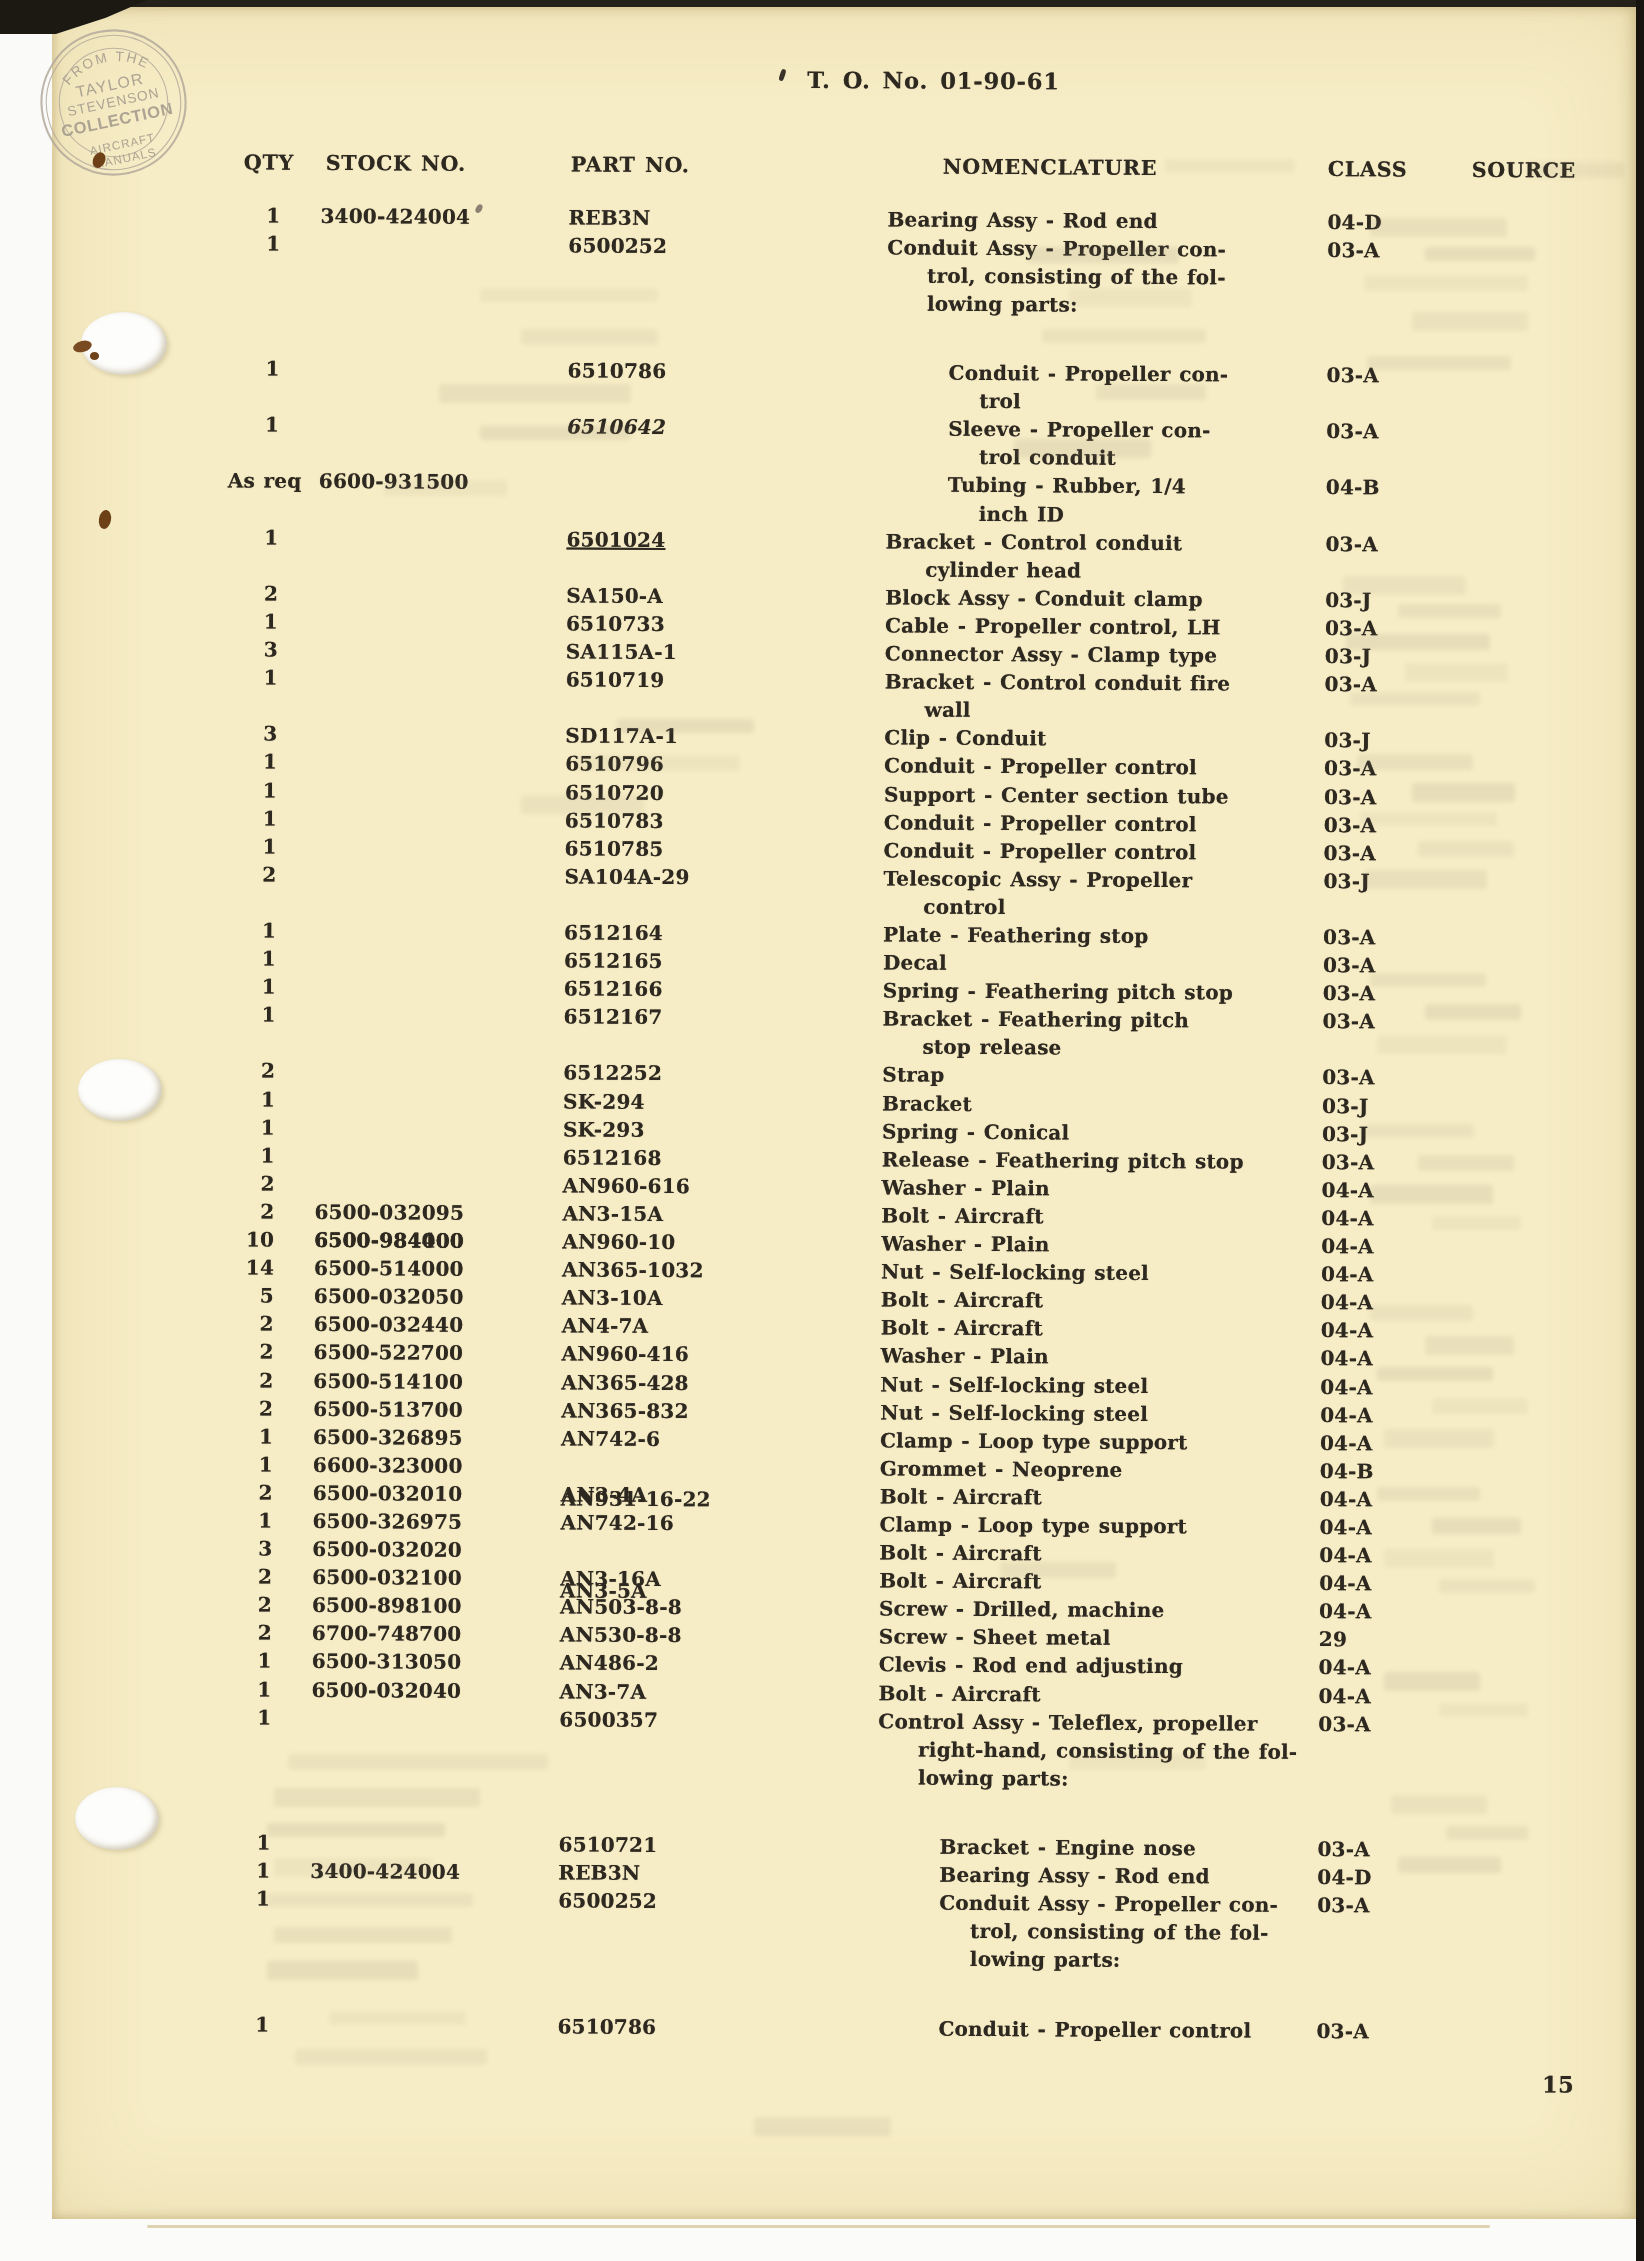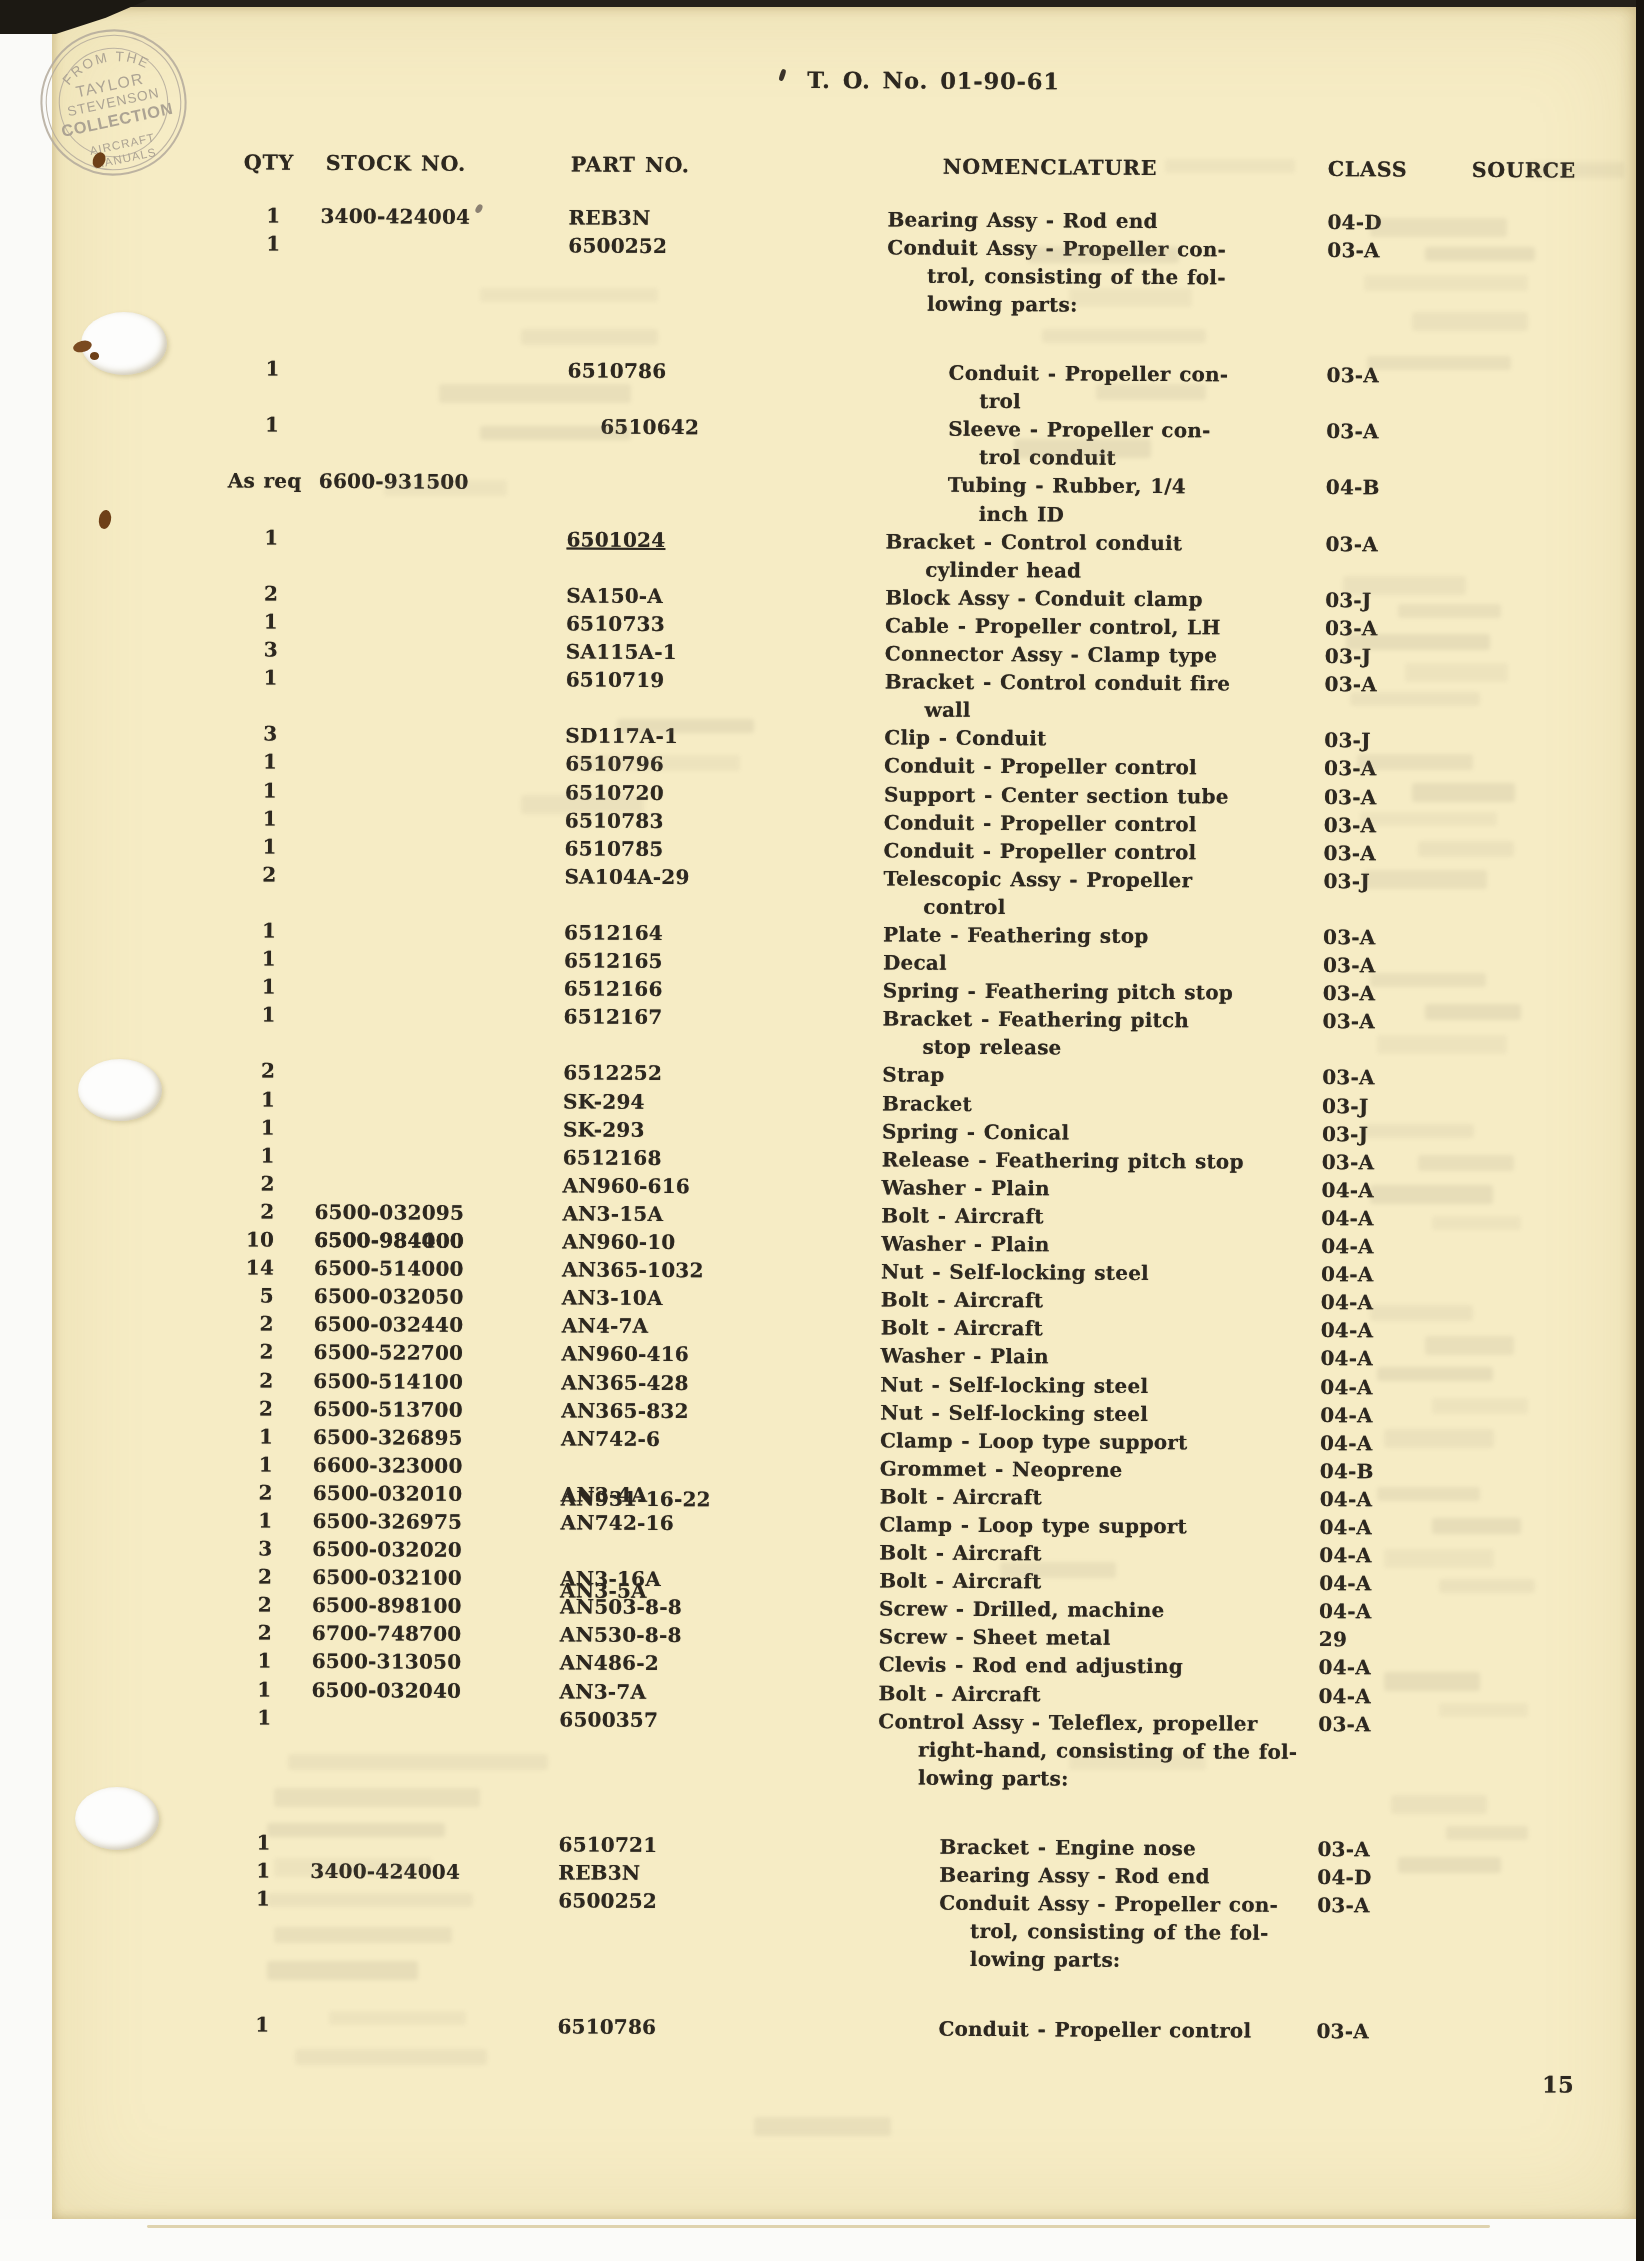--- a/index.html
+++ b/index.html
@@ -104,21 +104,21 @@
         </div>
         <div>
           <div class="t qty" style="left: 204px; top: 361px; width: 77px;">1</div>
           <div class="t " style="left: 569px; top: 361px;">6510786</div>
           <div class="t" style="left: 950px; top: 361px;">Conduit - Propeller con-</div>
           <div class="t" style="left: 981px; top: 389px;">trol</div>
           <div class="t " style="left: 1328px; top: 361px;">03-A</div>
         </div>
         <div>
           <div class="t qty" style="left: 204px; top: 417px; width: 77px;">1</div>
-          <div class="t " style="left: 602px; top: 417px;">6510642</div>
+          <div class="t " style="left: 569px; top: 417px; font-style: italic;">6510642</div>
           <div class="t" style="left: 950px; top: 417px;">Sleeve - Propeller con-</div>
           <div class="t" style="left: 981px; top: 445px;">trol conduit</div>
           <div class="t " style="left: 1328px; top: 417px;">03-A</div>
         </div>
         <div>
           <div class="t qty-long" style="left: 230px; top: 473px;">As req</div>
           <div class="t " style="left: 321px; top: 473px;">6600-931500</div>
           <div class="t" style="left: 950px; top: 473px;">Tubing - Rubber, 1/4</div>
           <div class="t" style="left: 981px; top: 502px;">inch ID</div>
           <div class="t " style="left: 1328px; top: 473px;">04-B</div>

